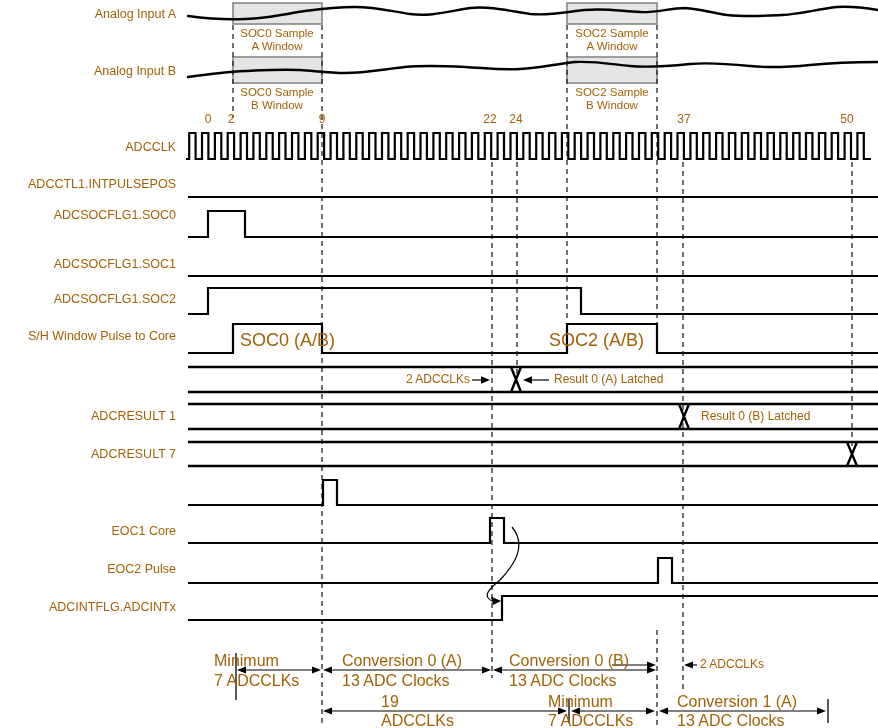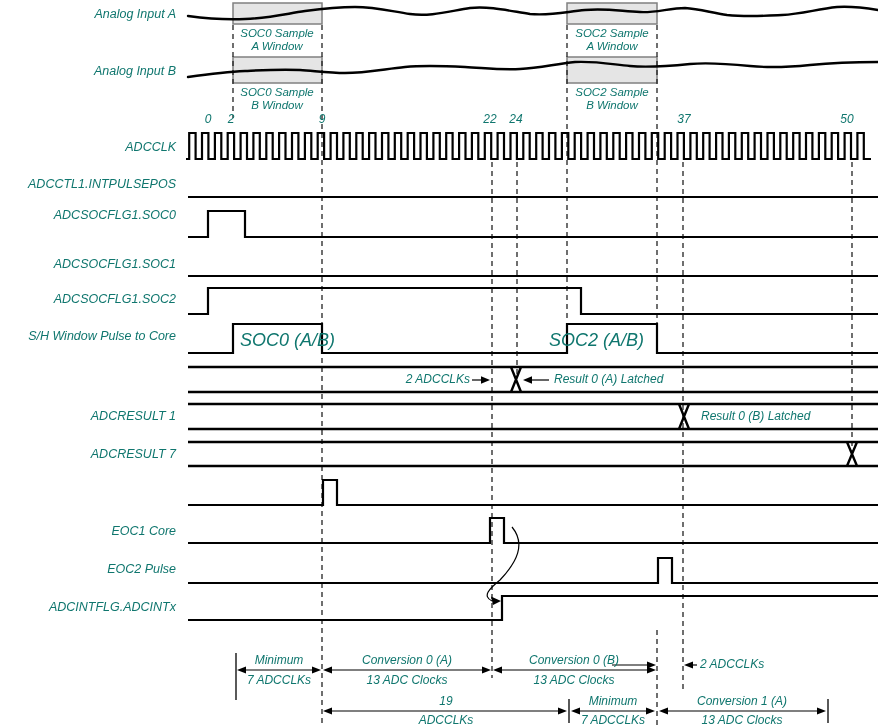--- a/index.html
+++ b/index.html
@@ -1,27 +1,27 @@
 <!DOCTYPE html>
 <html><head>
 <meta charset="utf-8">
 <style>
   html,body{margin:0;padding:0;background:#ffffff;}
   .stage{
     position:relative;width:878px;height:728px;background:#ffffff;overflow:hidden;
     font-family:"Liberation Sans","DejaVu Sans",sans-serif;color:#000;
   }
   .stage svg{position:absolute;left:0;top:0;}
-  .txt{position:absolute;white-space:nowrap;color:#0f766e;font-style:italic;}
+  .txt{position:absolute;white-space:nowrap;color:#a16207;}
   .siglabel{left:0;width:176px;text-align:right;font-size:12.5px;line-height:15px;height:15px;}
   .ticknum{width:34px;text-align:center;font-size:12px;top:112px;}
   .winlabel{width:110px;text-align:center;font-size:11.5px;line-height:13px;}
   .pulselabel{font-size:18px;text-align:center;}
   .ann{font-size:12px;line-height:13px;}
-  .dim{width:130px;text-align:center;font-size:12px;line-height:13px;}
+  .dim{width:130px;font-size:16px;line-height:13px;}
 </style>
 </head>
 <body>
 
 <div class="stage">
 
   <svg width="878" height="728" viewBox="0 0 878 728">
 
     <g fill="#e5e5e5" stroke="#808080" stroke-width="1.5">
       <rect x="233" y="3" width="89" height="21"></rect>

